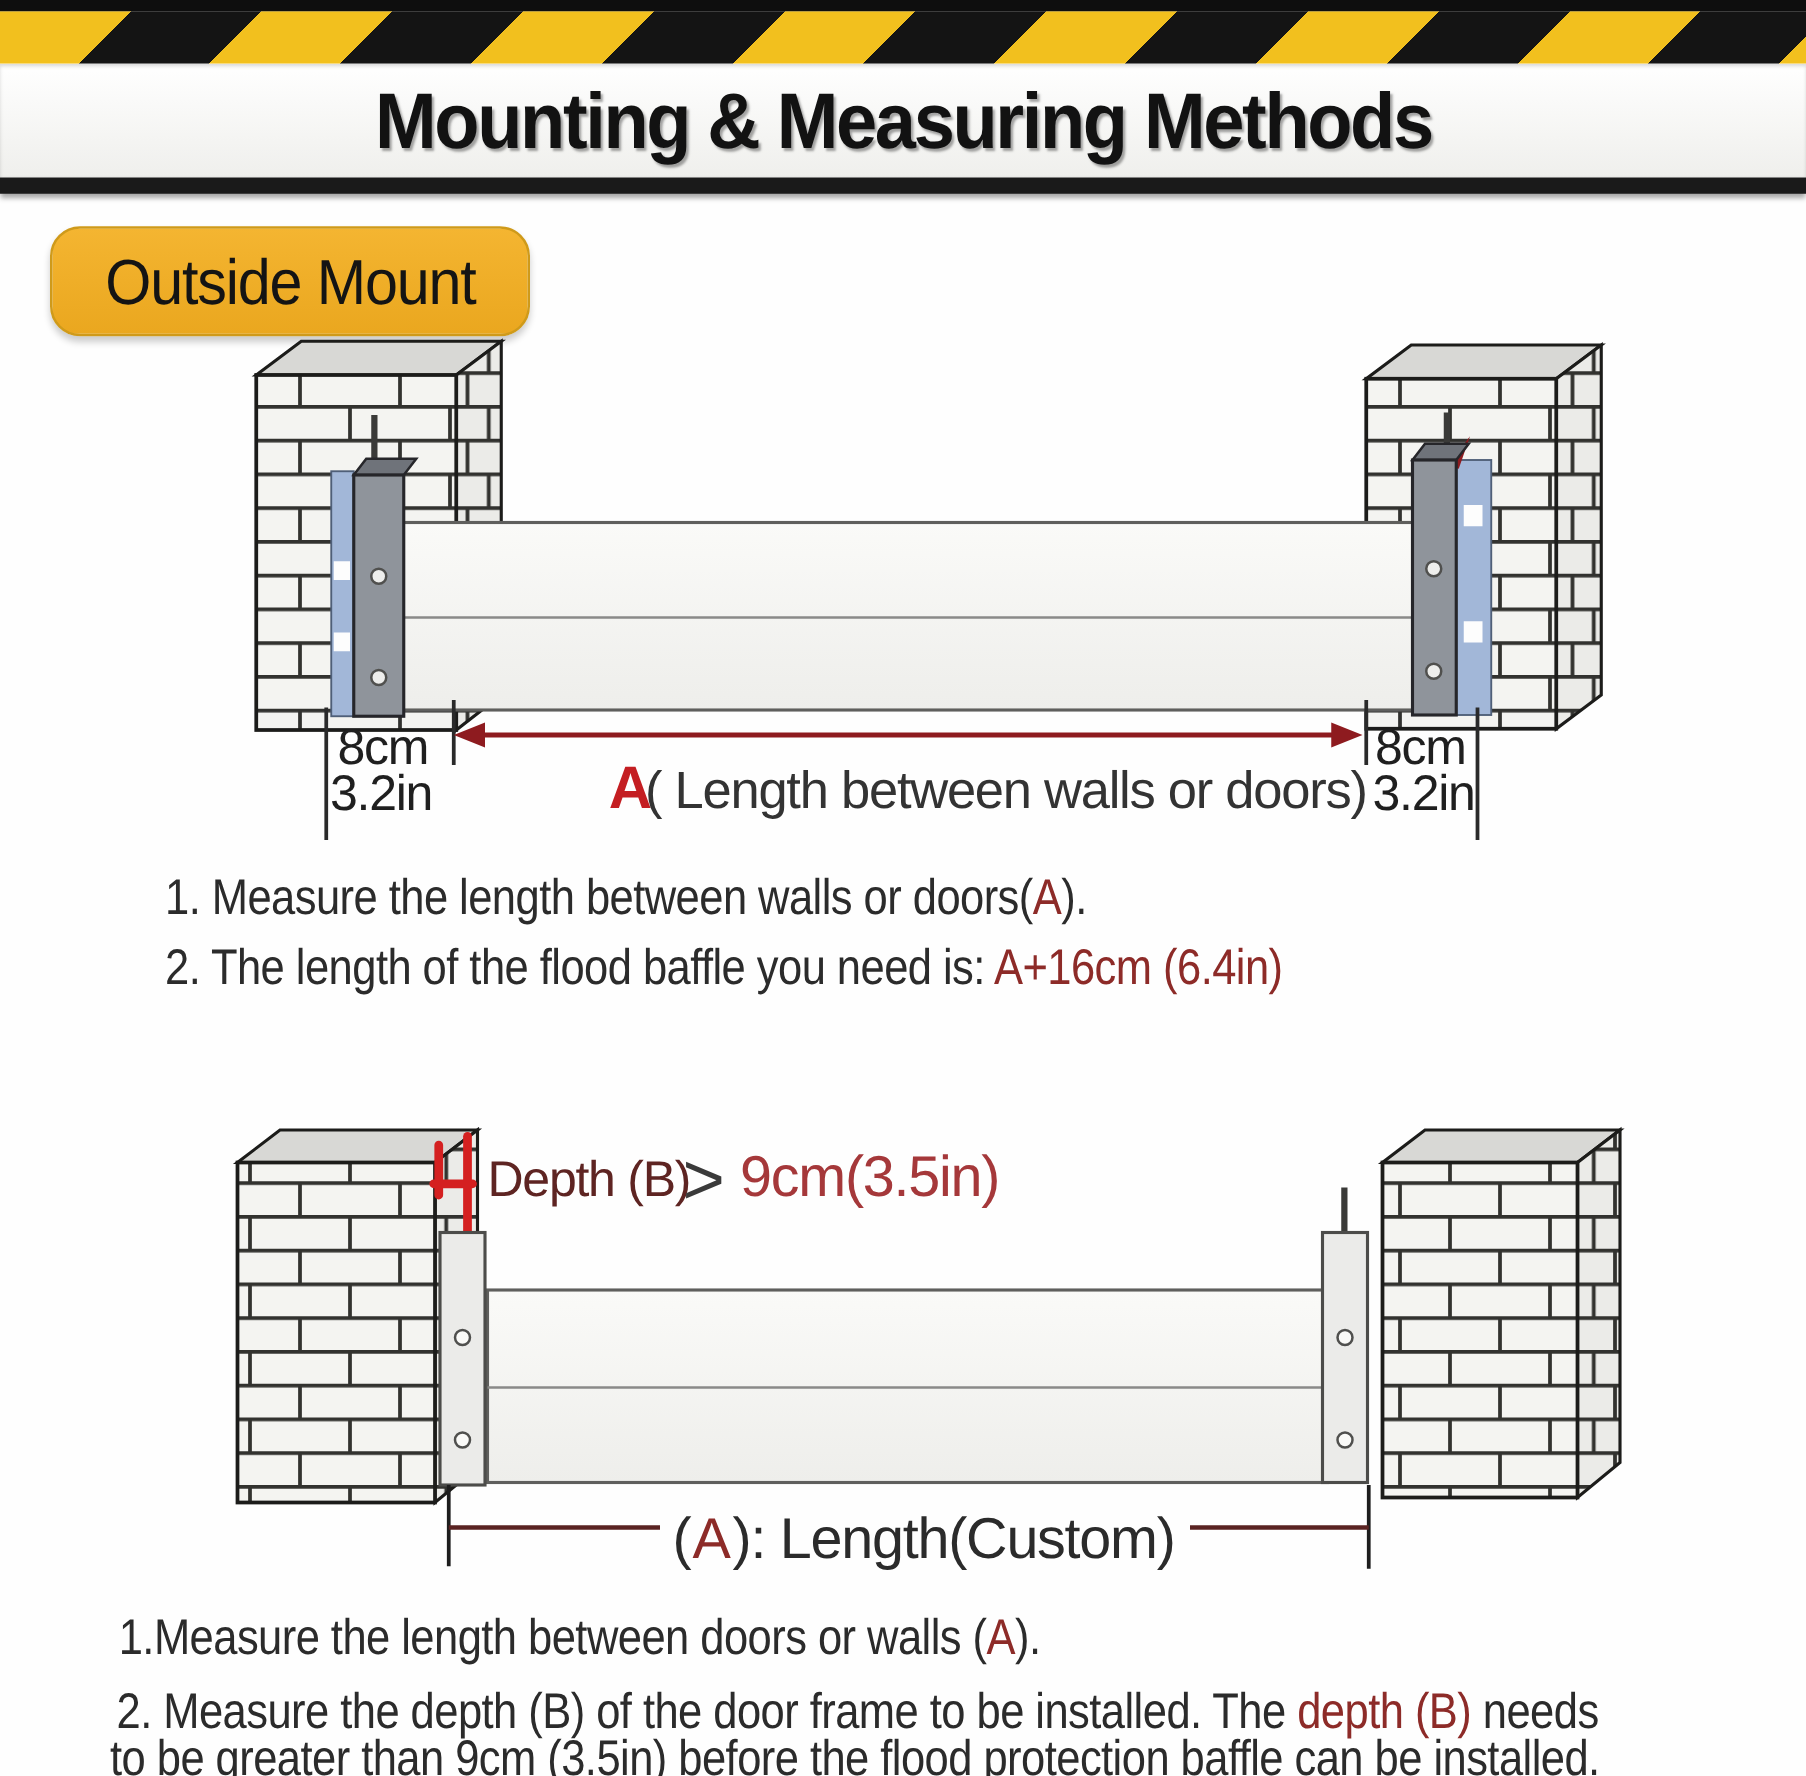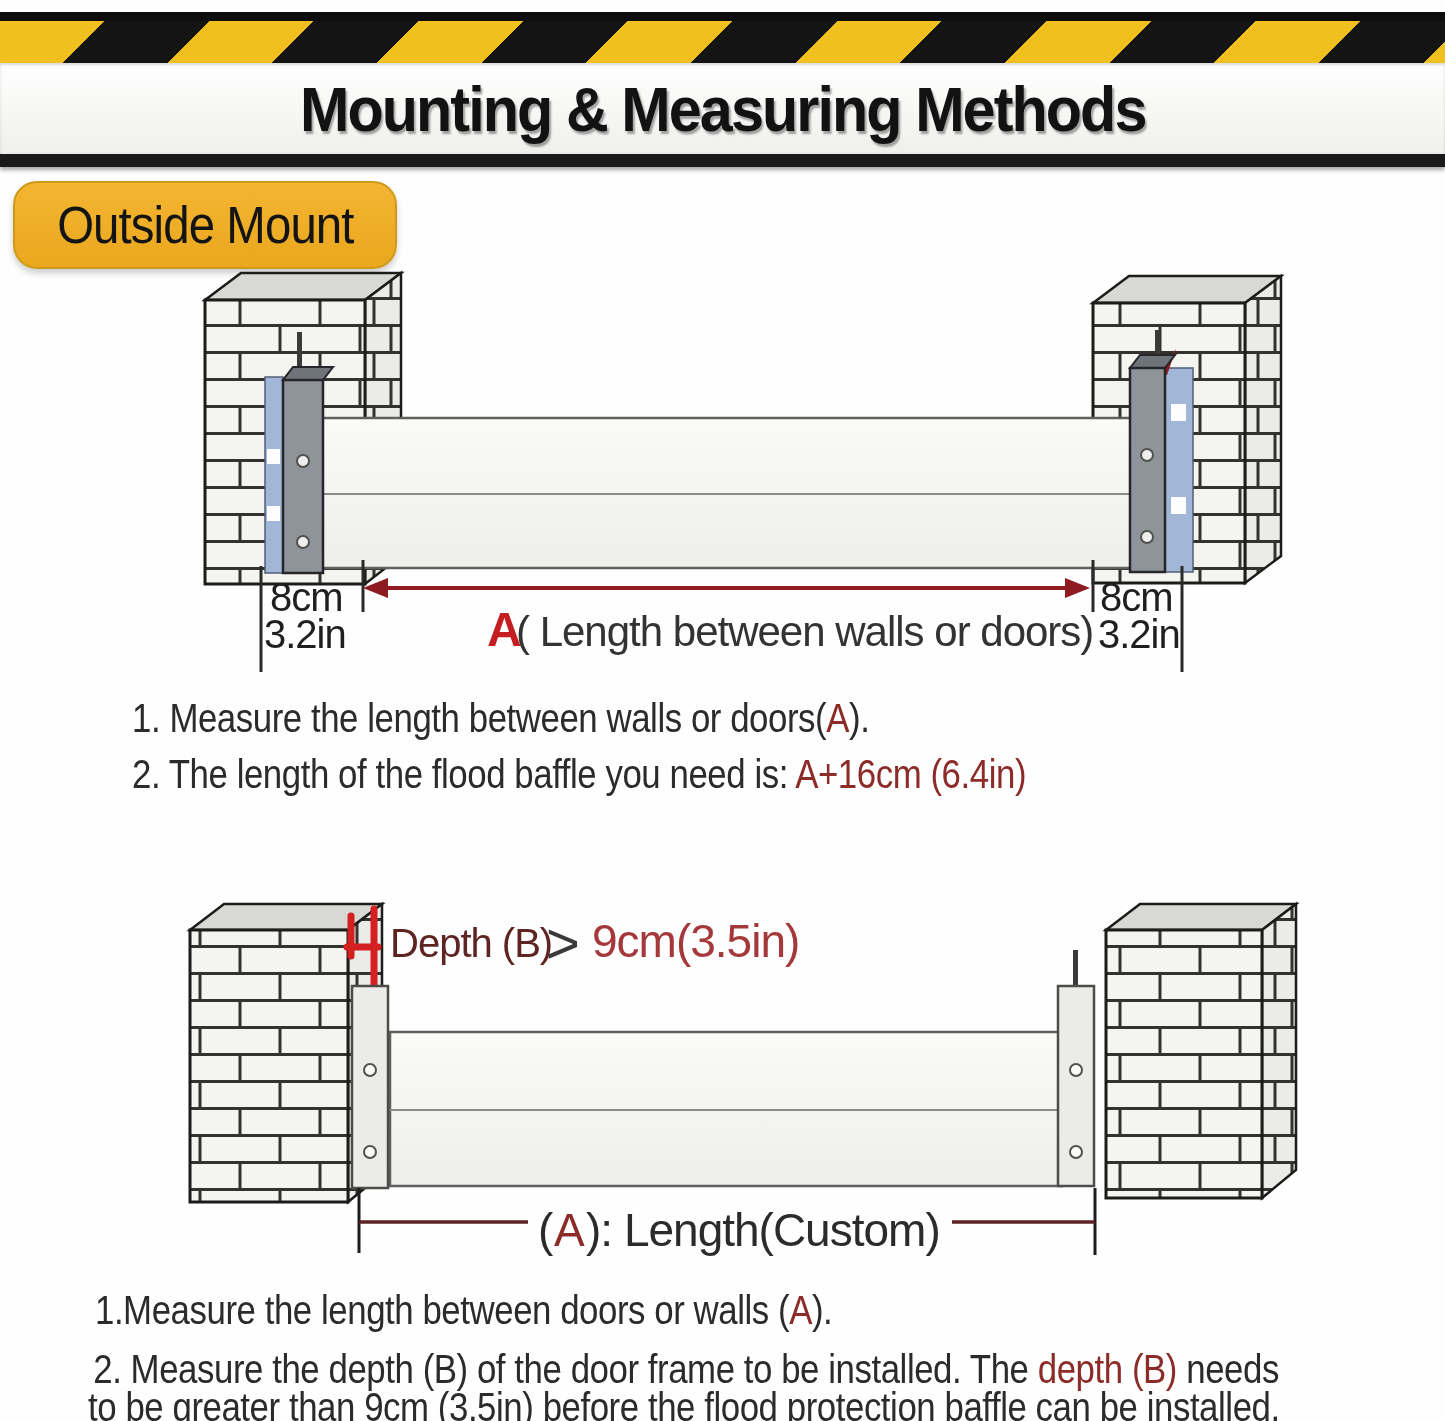--- a/index.html
+++ b/index.html
@@ -1,20 +1,20 @@
 <!DOCTYPE html>
 <html><head>
 <meta charset="utf-8">
 <style>
   html,body{margin:0;padding:0;background:#ffffff;}
   #page{position:relative;width:1445px;height:1421px;background:#fefefe;overflow:hidden;
         font-family:"Liberation Sans","DejaVu Sans",sans-serif;}
 
   
-  #header{position:absolute;top:0;left:0;width:1445px;margin-top:12px;}
+  #header{position:absolute;top:0;left:0;width:1445px;}
   .tape{height:42px;border-top:9px solid #0e0e0e;
         background:repeating-linear-gradient(135deg,#f2c01e 0 74px,#141414 74px 148px);}
   .title-band{height:91px;background:linear-gradient(#ffffff,#efefec);
         display:flex;align-items:center;justify-content:center;
         box-shadow:inset 0 2px 3px rgba(0,0,0,0.15);}
   .title-band h1{margin:0;font-size:63px;font-weight:bold;letter-spacing:-2px;color:#121212;
         transform:scaleX(0.94);white-space:nowrap;
         text-shadow:2px 3px 2px rgba(0,0,0,0.35);}
   .bottom-bar{height:13px;background:#1a1a1a;box-shadow:0 3px 4px rgba(0,0,0,0.35);}
 
@@ -48,21 +48,21 @@
 <div id="page">
 
   <div id="header">
     <div class="tape"></div>
     <div class="title-band">
       <h1>Mounting &amp; Measuring Methods</h1>
     </div>
     <div class="bottom-bar"></div>
   </div>
 
-  <div class="badge" style="left:13px;top:181px;width:380px;height:84px">
+  <div class="badge" style="left:40px;top:181px;width:380px;height:84px">
     <span>Outside Mount</span>
   </div>
 
 
   <svg class="diagram" style="top:268px;height:410px" viewBox="0 268 1445 410">
     <defs>
       <pattern id="bricksA" width="80" height="54" patternUnits="userSpaceOnUse">
         <rect width="80" height="54" fill="#f4f4f1"></rect>
         <path d="M0 1.5 H80 M0 28.5 H80" stroke="#32322f" stroke-width="3"></path>
         <path d="M40 1 V28 M0 28 V55 M80 28 V55" stroke="#32322f" stroke-width="3"></path>

